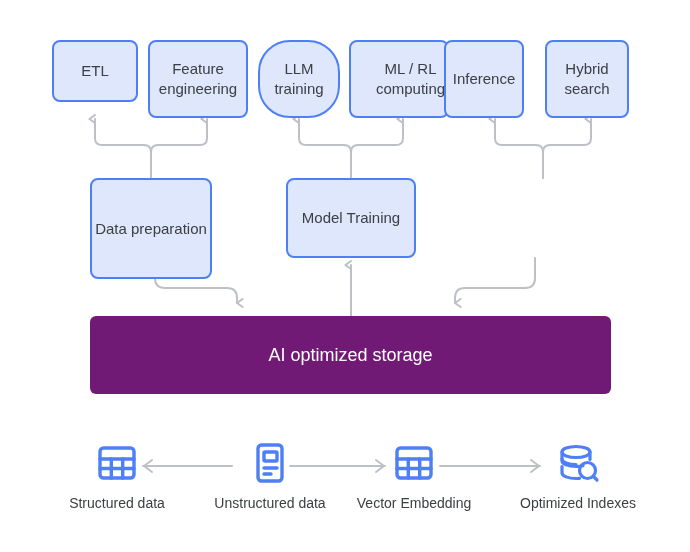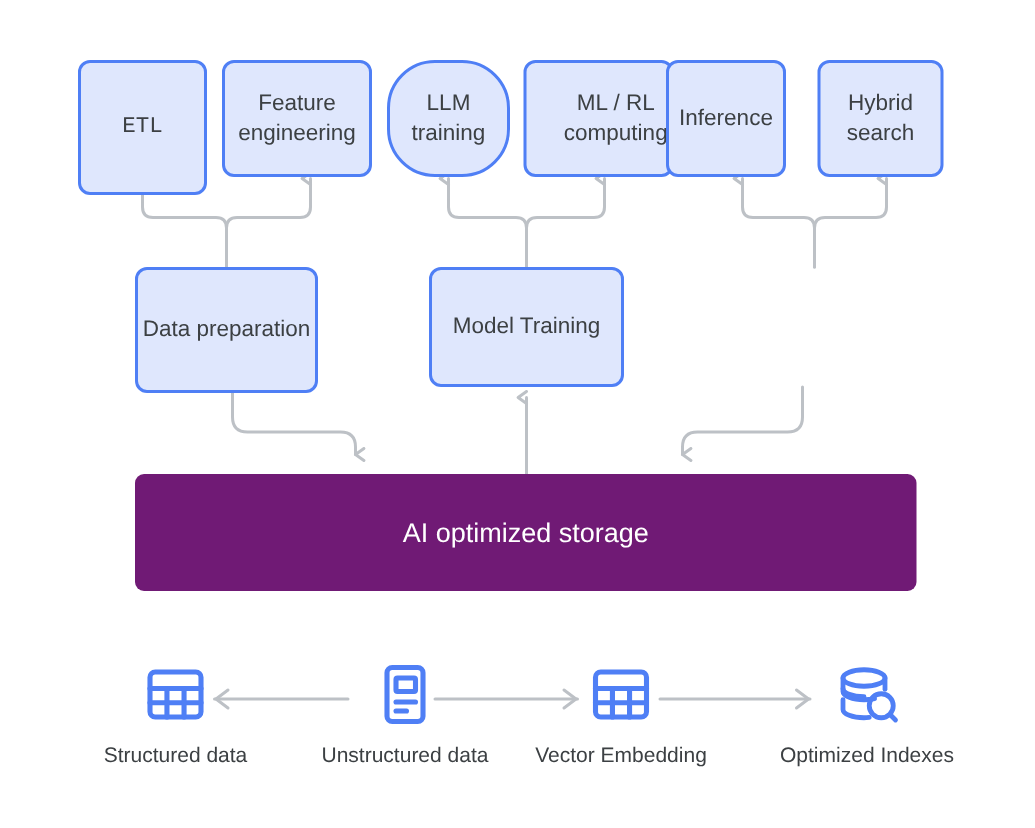--- a/index.html
+++ b/index.html
@@ -136,21 +136,21 @@
       <g>
         <path d="M351,316 L351,265" marker-end="url(#arrow-up)"></path>
       </g>
 
       <g>
         <path d="M535,258 L535,278 Q535,288 525,288 L465,288 Q455,288 455,298 L455,303" marker-end="url(#arrow-head)"></path>
       </g>
     </g>
   </svg>
 
-  <div class="node-box top-node" style="left:52px; top:40px; width:86px; height:90px;font-family:Liberation Mono, monospace;">
+  <div class="node-box top-node" style="left:52px; top:40px; width:86px; height:62px;">
     <span>ETL</span>
   </div>
 
   <div class="node-box top-node" style="left:148px; top:40px; width:100px; height:78px;">
     <span>Feature engineering</span>
   </div>
 
   <div class="node-box top-node" style="left:258px; top:40px; width:82px; height:78px;border-radius:32px;">
     <span>LLM training</span>
   </div>
@@ -160,21 +160,21 @@
   </div>
 
   <div class="node-box top-node" style="left:444px; top:40px; width:80px; height:78px;">
     <span>Inference</span>
   </div>
 
   <div class="node-box top-node" style="left:545px; top:40px; width:84px; height:78px;">
     <span>Hybrid search</span>
   </div>
 
-  <div class="node-box mid-node" style="left:90px; top:178px; width:122px; height:84px;">
+  <div class="node-box mid-node" style="left:90px; top:178px; width:122px; height:101px;">
     <span>Data preparation</span>
   </div>
 
   <div class="node-box mid-node" style="left:286px; top:178px; width:130px; height:80px;">
     <span>Model Training</span>
   </div>
 
 
   <div class="storage-bar" style="left:90px; top:316px; width:521px; height:78px;">
     <span>AI optimized storage</span>

